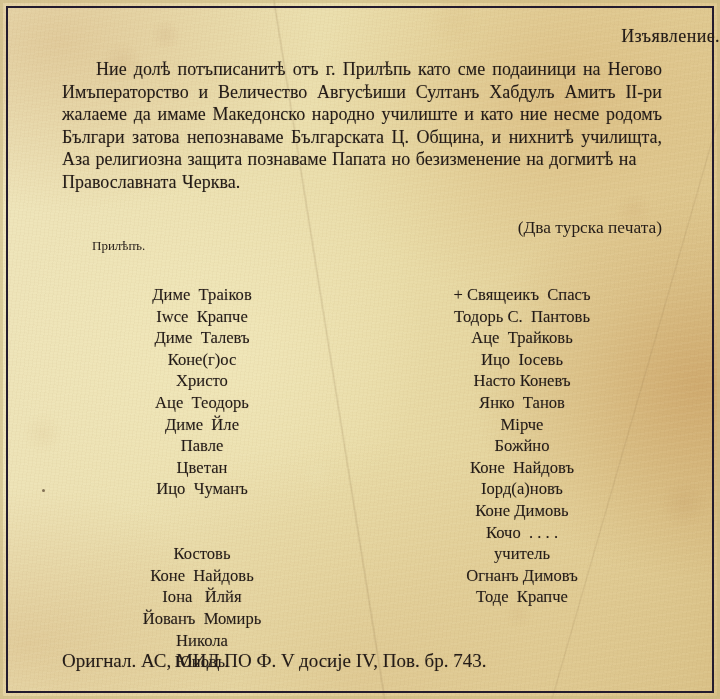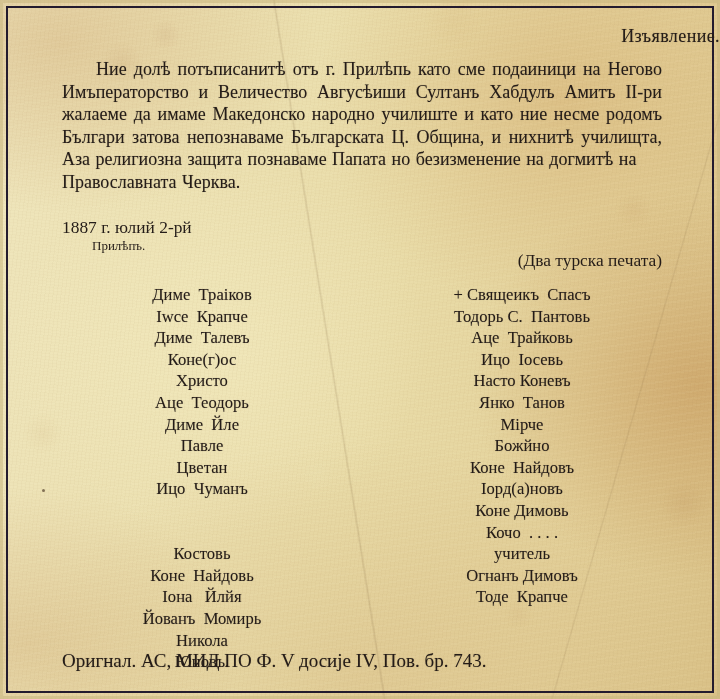--- a/index.html
+++ b/index.html
@@ -125,21 +125,20 @@
     left: 62px; top: 216px;
     width: 600px;
     font-size: 17.4px;
     line-height: 22px;
   }
   .date-row .date-left {
     float: left;
   }
   .date-row .date-right {
     float: right;
-    margin-top: 33px;
   }
   .place-line {
     position: absolute;
     left: 92px; top: 238px;
     font-size: 13px;
   }
 
   .sig-cols {
     position: absolute;
     left: 52px; top: 276px;
@@ -187,21 +186,20 @@
   <div id="content">
 
     <div class="doc-title">Изъявление.</div>
 
     <div class="body-para">
       <span>Ние долѣ потъписанитѣ отъ г. Прилѣпь като сме подаиници на Негово Имъператорство и Величество Авгусѣиши Султанъ Хабдулъ Амитъ II-ри жалаеме да имаме Македонско народно училиште и като ние несме родомъ Българи затова непознаваме Българската Ц. Община, и нихнитѣ училищта, Аза религиозна защита познаваме Папата но безизменение на догмитѣ на</span>
       <span class="lastline">Православната Черква.</span>
     </div>
 
     <div class="date-row">
-      <span class="date-left">1887 г. юлий 2-рй</span>
       <span class="date-right">(Два турска печата)</span>
     </div>
 
     <div class="place-line">Прилѣпъ.</div>
 
     <div class="sig-cols">
       <div class="sig-col left" id="sig-left">
           <span class="sig-name">Диме  Траіков</span>
           <span class="sig-name">Іwce  Крапче</span>
           <span class="sig-name">Диме  Талевъ</span>

